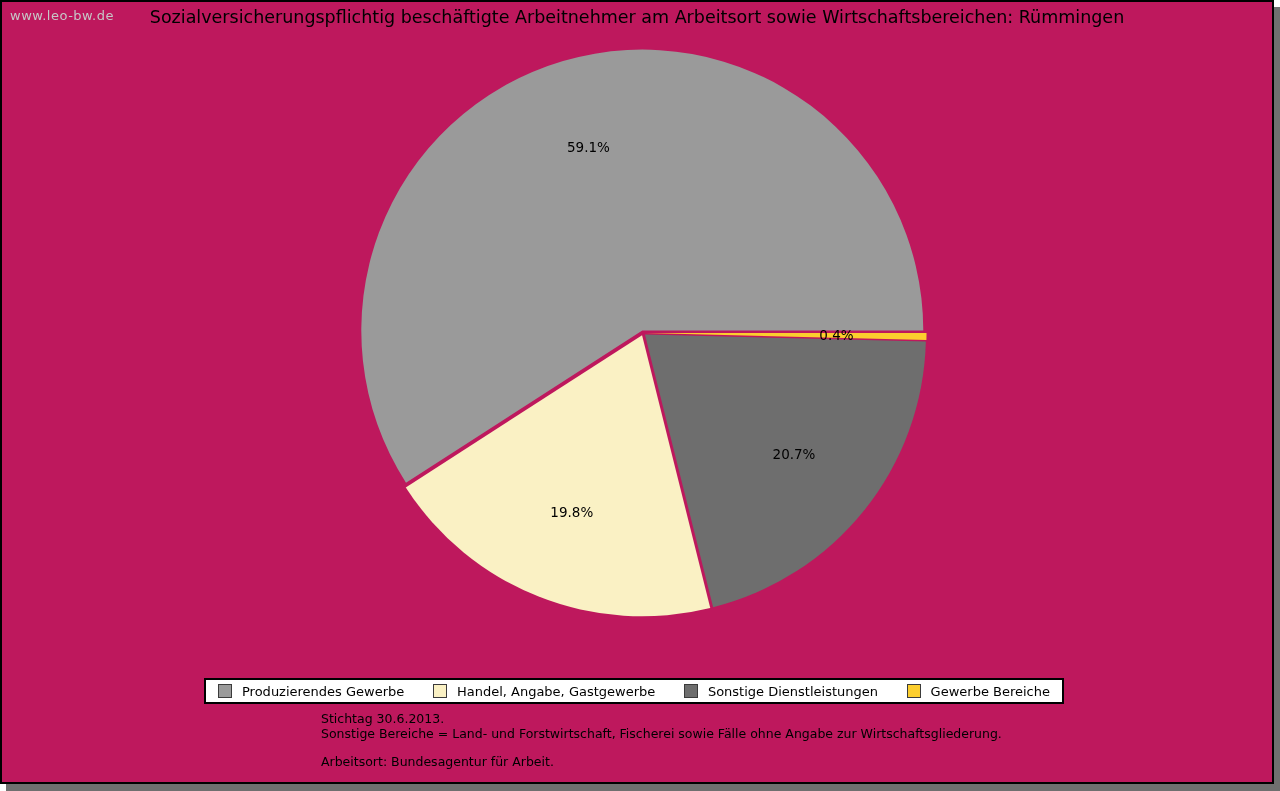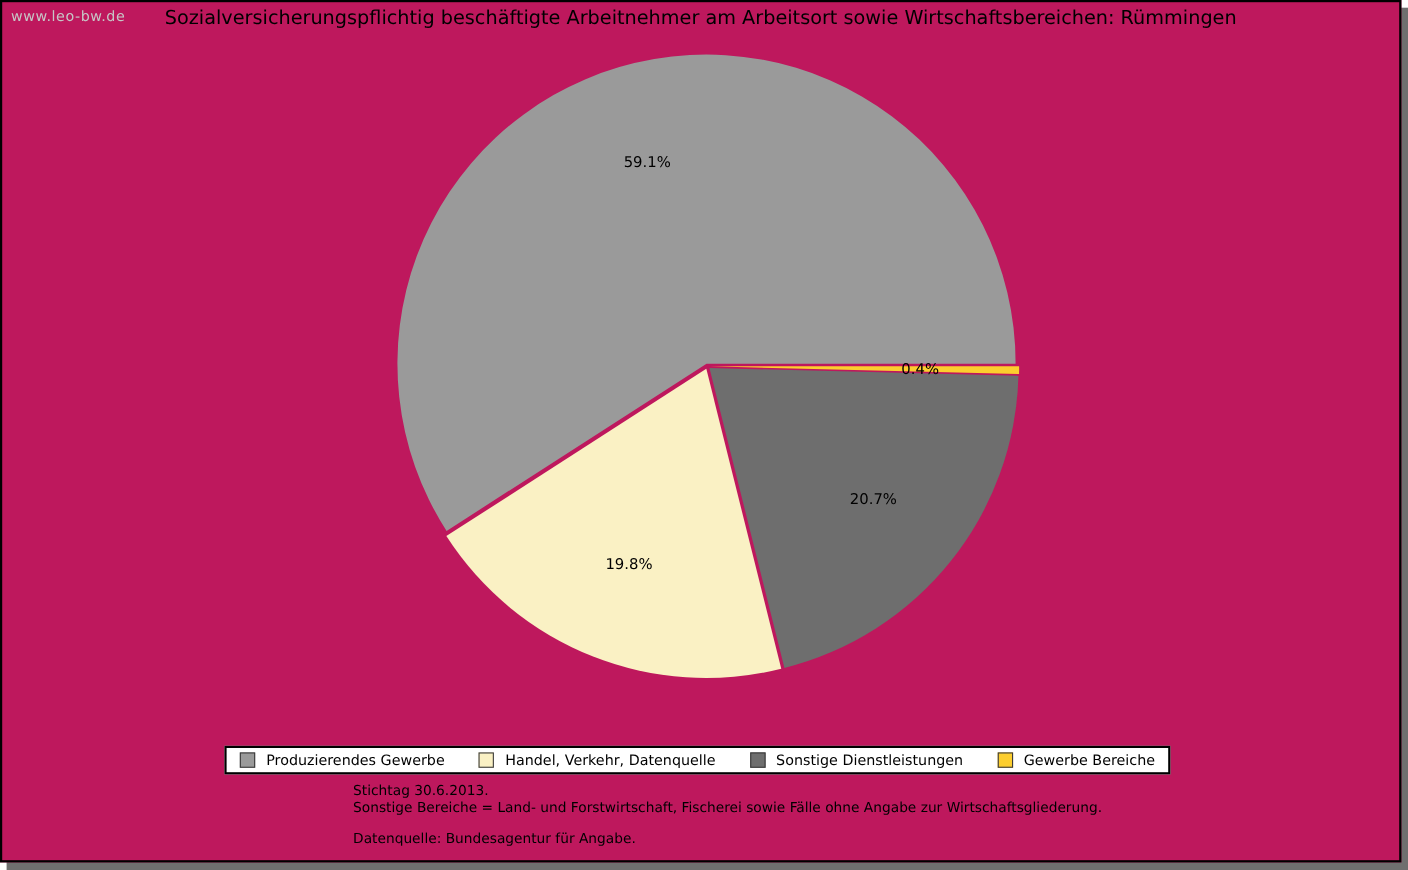--- a/index.html
+++ b/index.html
@@ -74,31 +74,31 @@
       <text x="505.5" y="318.9" text-anchor="middle" class="pie-label">0.4%</text>
     </svg>
 
   <div class="legend">
     <div class="legend-item">
       <span class="legend-swatch" style="background: rgb(154, 154, 154);"></span>
       <span class="legend-label">Produzierendes Gewerbe</span>
     </div>
     <div class="legend-item">
       <span class="legend-swatch" style="background: rgb(250, 241, 196);"></span>
-      <span class="legend-label">Handel, Verkehr, Datenquelle</span>
+      <span class="legend-label">Handel, Angabe, Gastgewerbe</span>
     </div>
     <div class="legend-item">
       <span class="legend-swatch" style="background: rgb(110, 110, 110);"></span>
       <span class="legend-label">Sonstige Dienstleistungen</span>
     </div>
     <div class="legend-item">
       <span class="legend-swatch" style="background: rgb(252, 206, 46);"></span>
       <span class="legend-label">Gewerbe Bereiche</span>
     </div>
   </div>
 
   <div class="footer">
     <div>Stichtag 30.6.2013.</div>
     <div>Sonstige Bereiche = Land- und Forstwirtschaft, Fischerei sowie Fälle ohne Angabe zur Wirtschaftsgliederung.</div>
-    <div class="source-line">Datenquelle: Bundesagentur für Angabe.</div>
+    <div class="source-line">Arbeitsort: Bundesagentur für Arbeit.</div>
   </div>
 
 </div>
 
 </body></html>

